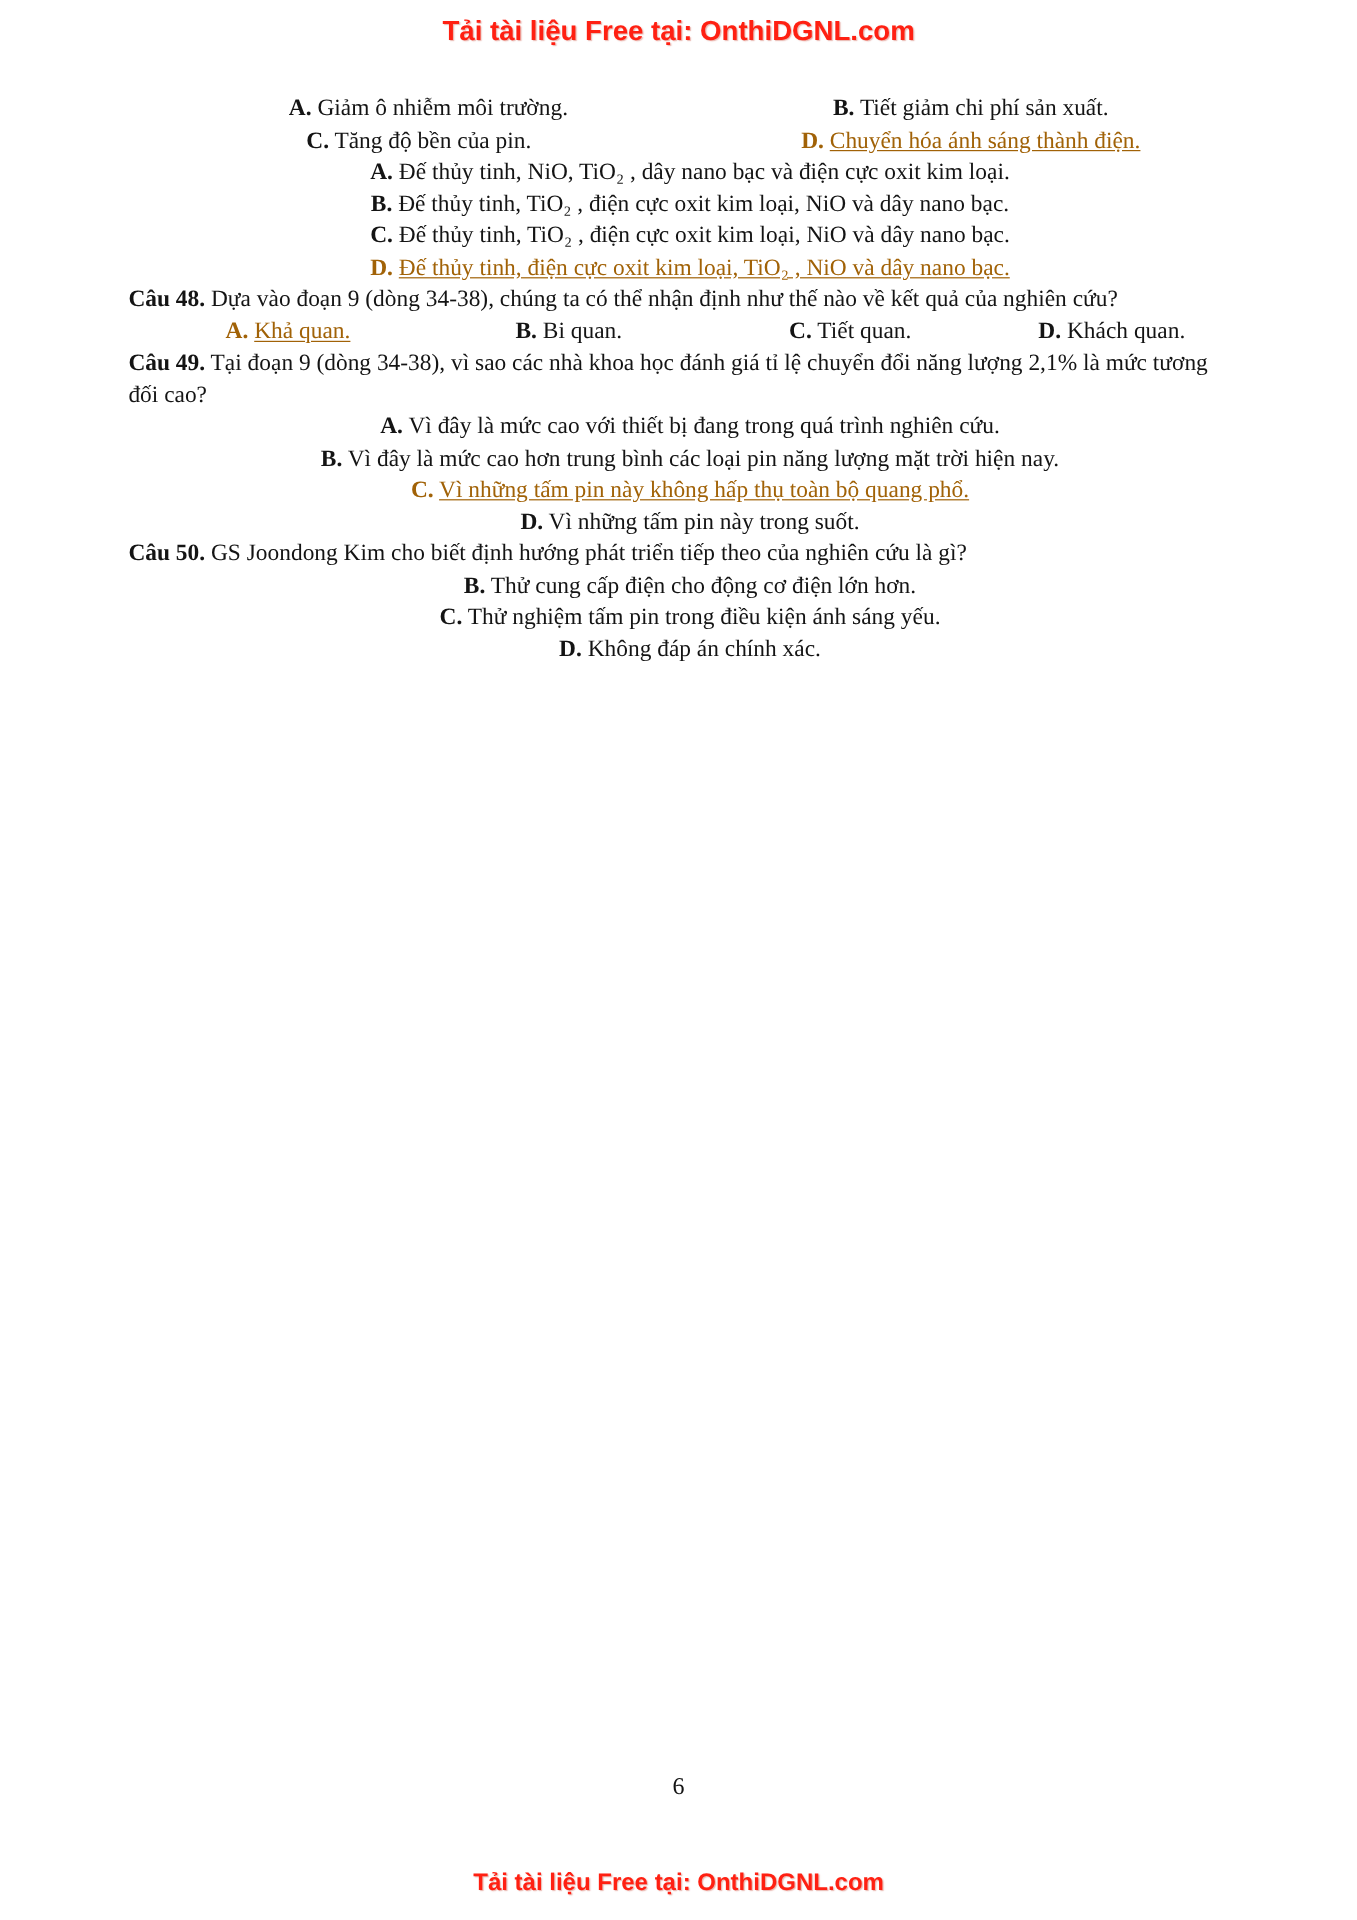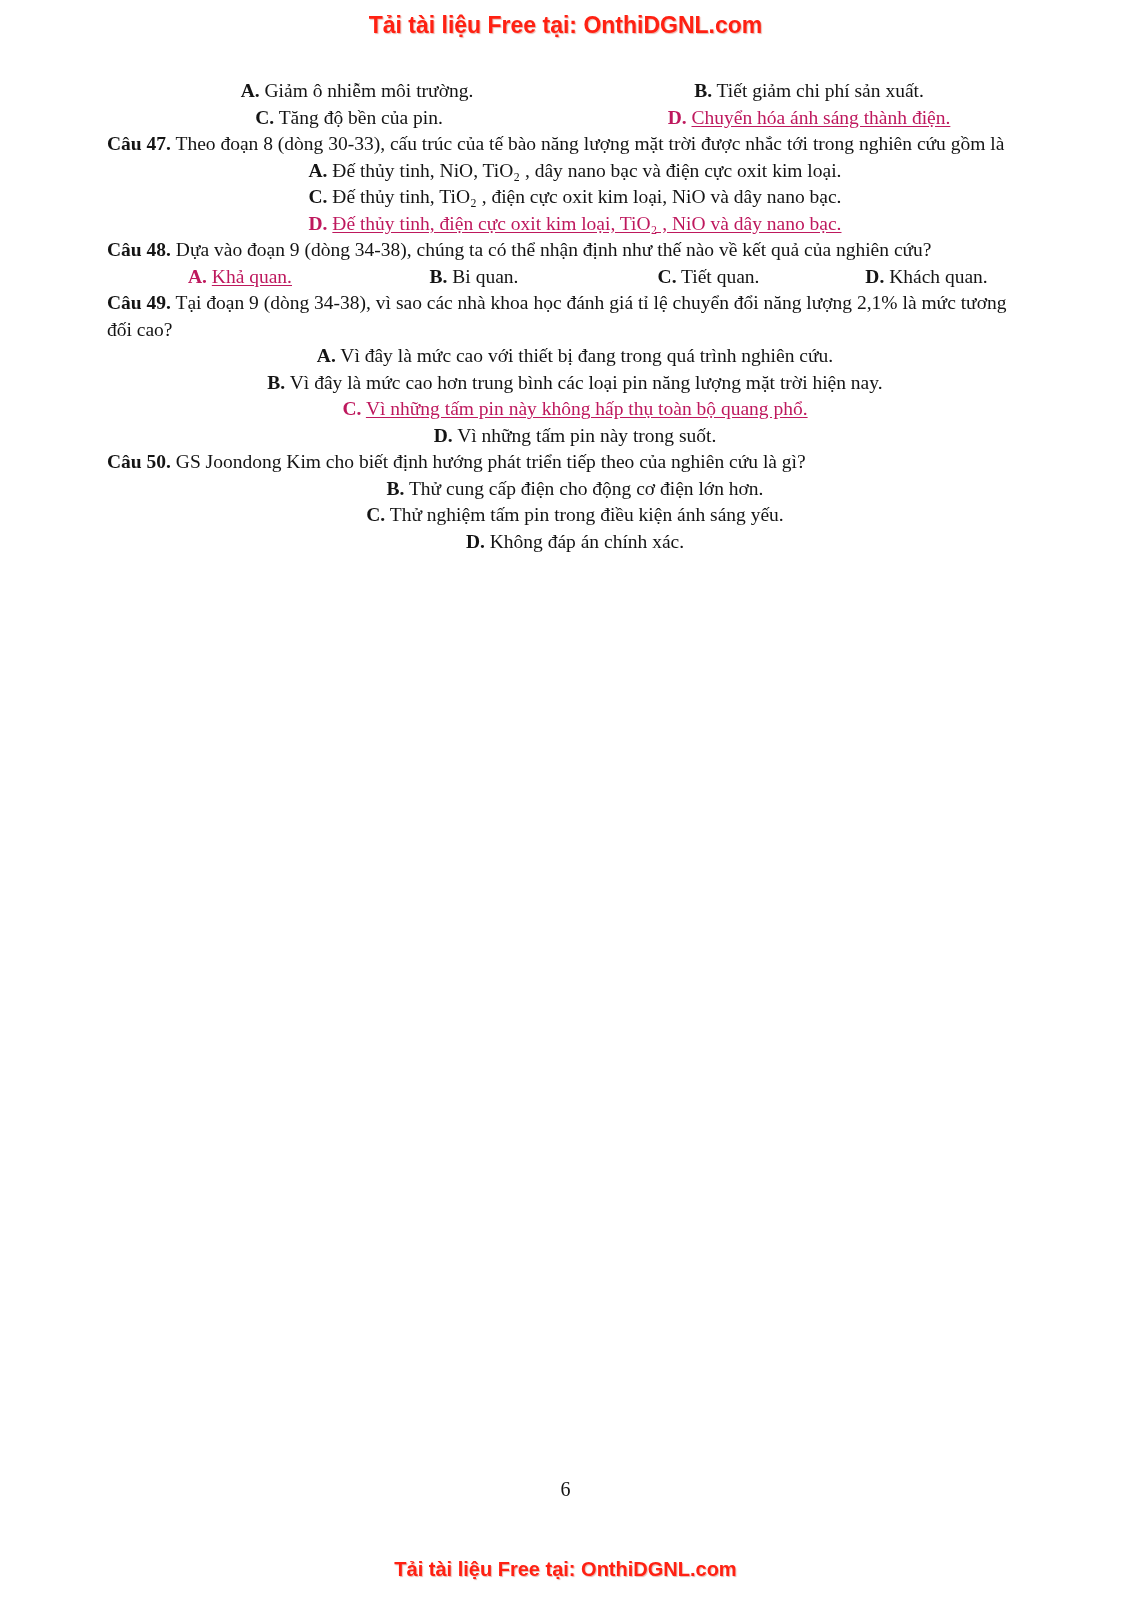--- a/index.html
+++ b/index.html
@@ -38,21 +38,21 @@
     line-height: 1.36;
   }
   p { margin: 0; }
   b { font-weight: 700; }
   .opt { padding-left: 16px; text-align: center; }
   .no-ind { padding-left: 0; }
   .sp { margin-top: 0; }
   .co-grid { display: grid; grid-template-columns: 484px 1fr; }
   .row4 { display: grid; grid-template-columns: 234px 234px 235px 1fr; padding-left: 16px; }
   .row4 .opt { padding-left: 0; }
-  .red { color: #be185d; }
+  .red { color: #a16207; }
   .u { text-decoration: underline; text-underline-offset: 2px; }
   .pagenum {
     position: absolute; top: 1478px; left: 0; width: 100%;
     text-align: center; font-size: 20px; color: #141414;
   }
 </style>
 </head>
 <body>
 
 <div class="page">
@@ -64,22 +64,22 @@
   <div class="content">
 
     <div class="co-grid">
       <p class="opt"><b>A.</b> <span>Giảm ô nhiễm môi trường.</span></p>
       <p class="opt no-ind"><b>B.</b> <span>Tiết giảm chi phí sản xuất.</span></p>
       <p class="opt no-ind"><b>C.</b> <span>Tăng độ bền của pin.</span></p>
       <p class="opt no-ind red"><b>D.</b> <span class="u">Chuyển hóa ánh sáng thành điện.</span></p>
     </div>
 
     <section>
-      <p class="stem"><b>Câu 47.</b> <span>Theo đoạn 8 (dòng 30-33), cấu trúc của tế bào năng lượng mặt trời được nhắc tới trong nghiên cứu gồm là</span></p>
       <p class="opt sp"><b>A.</b> <span>Đế thủy tinh, NiO, TiO₂ , dây nano bạc và điện cực oxit kim loại.</span></p>
+      <p class="opt sp"><b>B.</b> <span>Đế thủy tinh, TiO₂ , điện cực oxit kim loại, NiO và dây nano bạc.</span></p>
       <p class="opt sp"><b>C.</b> <span>Đế thủy tinh, TiO₂ , điện cực oxit kim loại, NiO và dây nano bạc.</span></p>
       <p class="opt sp red"><b>D.</b> <span class="u">Đế thủy tinh, điện cực oxit kim loại, TiO₂ , NiO và dây nano bạc.</span></p>
     </section>
 
     <section class="sp">
       <p class="stem"><b>Câu 48.</b> <span>Dựa vào đoạn 9 (dòng 34-38), chúng ta có thể nhận định như thế nào về kết quả của nghiên cứu?</span></p>
       <div class="row4">
         <p class="opt red"><b>A.</b> <span class="u">Khả quan.</span></p>
         <p class="opt"><b>B.</b> <span>Bi quan.</span></p>
         <p class="opt"><b>C.</b> <span>Tiết quan.</span></p>

